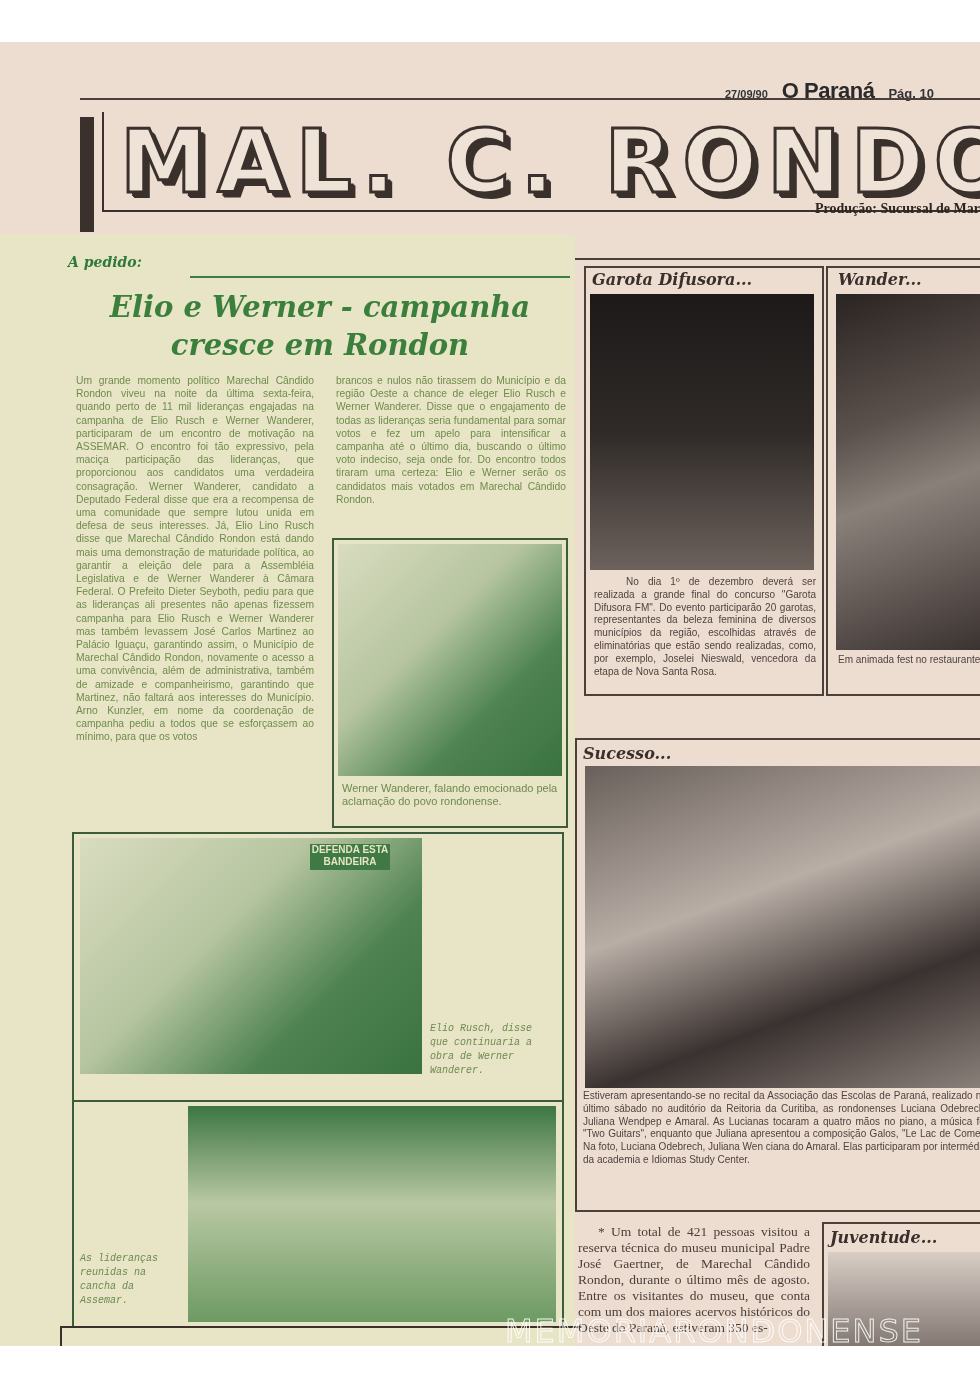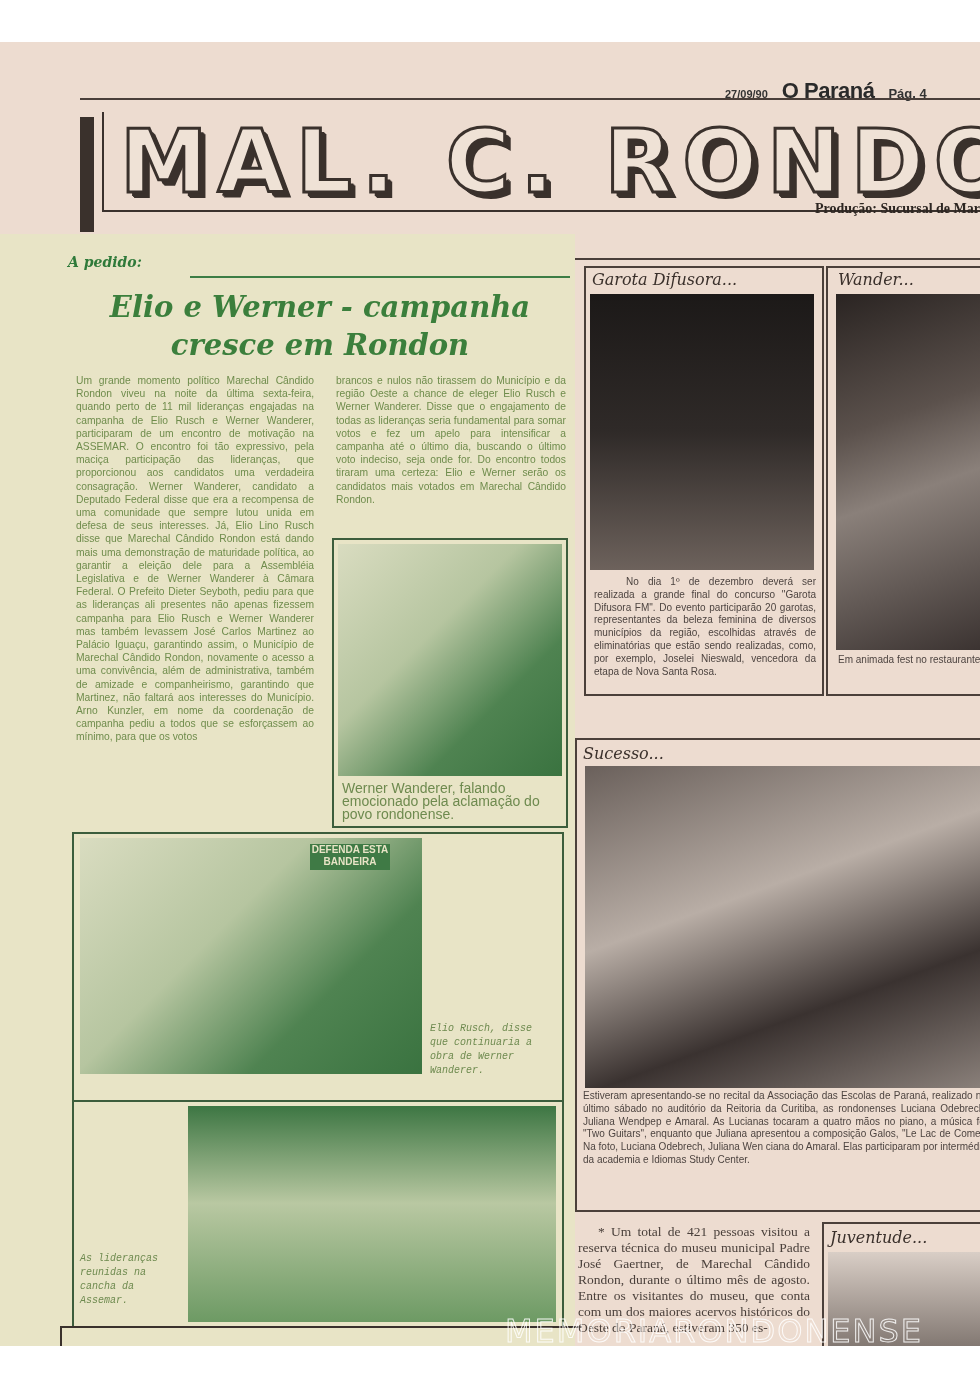--- a/index.html
+++ b/index.html
@@ -18,39 +18,39 @@
   .greenzone { left:0; top:234px; width:575px; height:1112px; background:#e8e4c6; }
   .kicker { left:68px; top:254px; font-family:"DejaVu Serif", serif; font-weight:900; font-style:italic; font-size:14px; color:#2f7a3a; }
   .kicker-line { left:190px; top:276px; width:380px; height:2px; background:#3c7d45; }
   .headline { left:70px; top:288px; width:500px; text-align:center; font-family:"DejaVu Serif", serif; font-weight:bold; font-style:italic; font-size:29px; line-height:38px; color:#3b7f3c; }
   .col { font-size:10.3px; line-height:13.2px; color:#6f8c4c; text-align:justify; font-family:"Liberation Sans", sans-serif; }
   .col1 { left:76px; top:374px; width:238px; }
   .col2 { left:336px; top:374px; width:230px; }
   .photo { background:#3f7a45; overflow:hidden; }
   .photo-light { background:linear-gradient(135deg,#d9dcc0 0%,#b6c5a0 40%,#4f8351 70%,#3a7340 100%); }
   .frame-green { border:2px solid #3c5d3c; }
-  .caption { font-size:14px; line-height:13px; color:#6e8a4f; }
+  .caption { font-size:11px; line-height:13px; color:#6e8a4f; }
   .caption-it { font-style:italic; font-size:10px; line-height:14px; color:#6e8a4f;font-family:Liberation Mono, monospace; }
   .frame-dark { border:2px solid #4b403a; }
-  .boxhead { font-family:"DejaVu Serif", serif; font-style:italic; font-weight:normal; font-size:16px; color:#3a302b; }
+  .boxhead { font-family:"DejaVu Serif", serif; font-style:italic; font-weight:bold; font-size:16px; color:#3a302b; }
   .bwphoto { background:linear-gradient(160deg,#2a2422 0%,#5b514c 35%,#8a807a 55%,#3a3230 100%); }
   .bwtext { font-size:10px; line-height:12.8px; color:#4d4440; text-align:justify; }
   .serifbody { font-family:"Liberation Serif", serif; font-size:13.5px; line-height:16px; color:#4a403b; text-align:justify; }
   .watermark { left:505px; top:1312px; font-family:"DejaVu Sans", sans-serif; font-size:32px; letter-spacing:2px; color:transparent; -webkit-text-stroke:1px rgba(255,255,255,0.85); white-space:nowrap; }
   .bottom-strip { left:60px; top:1326px; width:520px; height:20px; border-top:2px solid #3a312c; border-left:2px solid #3a312c; }
 </style>
 </head>
 <body>
 
 <div class="page"></div>
 
 <div class="abs masthead">
   <span>27/09/90</span>
   <span class="brand">O Paraná</span>
-  <span class="pg">Pág. 4</span>
+  <span class="pg">Pág. 10</span>
 </div>
 <div class="abs rule" style="left:80px;top:98px;width:900px;"></div>
 
 <div class="abs banner">
   <div class="banner-left-bar"></div>
   <div class="banner-box"></div>
   <div class="banner-title" style="left:40px;top:6px;">MAL. C. RONDON ES</div>
 </div>
 <div class="abs production">Produção: Sucursal de Mar</div>
 

